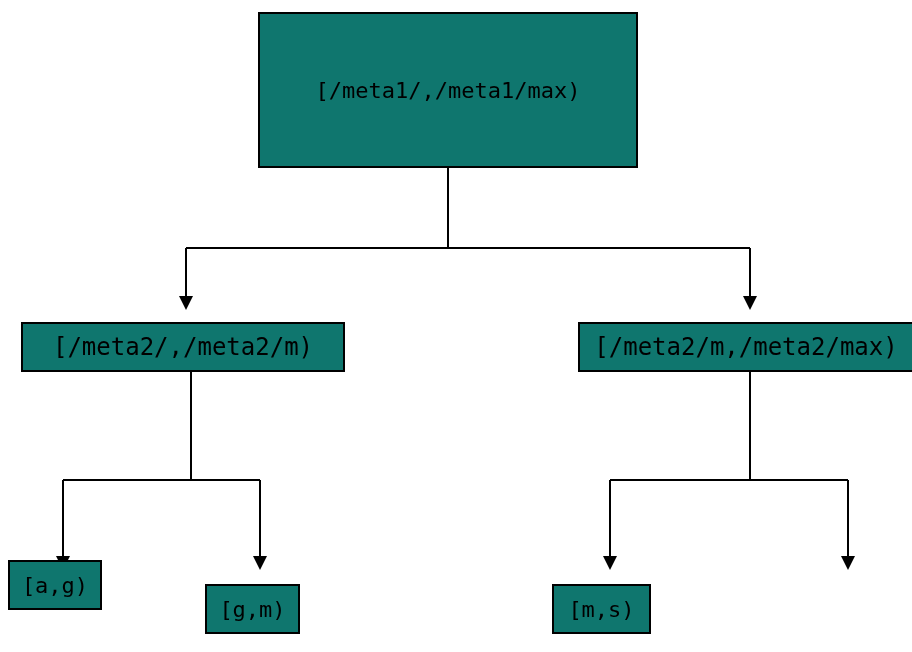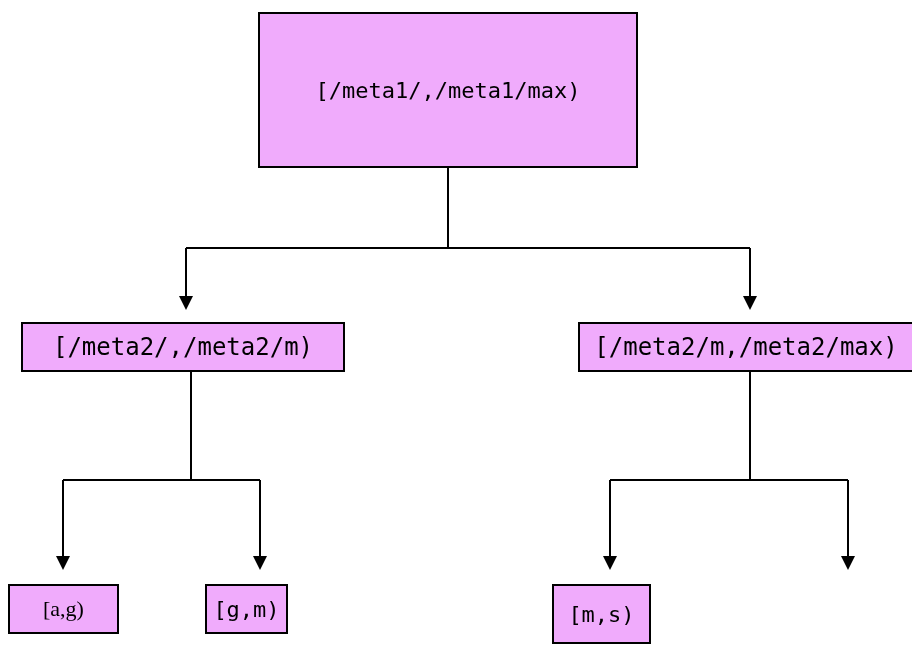--- a/index.html
+++ b/index.html
@@ -15,21 +15,21 @@
     position: relative;
     width: 912px;
     height: 652px;
     background: #ffffff;
     overflow: hidden;
   }
   .node {
     position: absolute;
     box-sizing: border-box;
     border: 2px solid #000000;
-    background: #f0abfc;
+    background: #0f766e;
     display: flex;
     align-items: center;
     justify-content: center;
     color: #000000;
     font-family: "DejaVu Sans Mono", monospace;
     white-space: pre;
     letter-spacing: 0px;
   }
   .node-root {
     font-size: 22px;
@@ -87,26 +87,26 @@
   </div>
 
   <div class="node node-mid" style="left:21px; top:322px; width:324px; height:50px;">
     <span>[/meta2/,/meta2/m)</span>
   </div>
 
   <div class="node node-mid" style="left:578px; top:322px; width:336px; height:50px;">
     <span>[/meta2/m,/meta2/max)</span>
   </div>
 
-  <div class="node node-leaf" style="left:8px; top:584px; width:111px; height:50px;font-family:Liberation Serif, serif;">
+  <div class="node node-leaf" style="left:8px; top:560px; width:94px; height:50px;">
     <span>[a,g)</span>
   </div>
 
-  <div class="node node-leaf" style="left:205px; top:584px; width:83px; height:50px;">
+  <div class="node node-leaf" style="left:205px; top:584px; width:95px; height:50px;">
     <span>[g,m)</span>
   </div>
 
-  <div class="node node-leaf" style="left:552px; top:584px; width:99px; height:60px;">
+  <div class="node node-leaf" style="left:552px; top:584px; width:99px; height:50px;">
     <span>[m,s)</span>
   </div>
 
 
 </div>
 
 </body></html>

